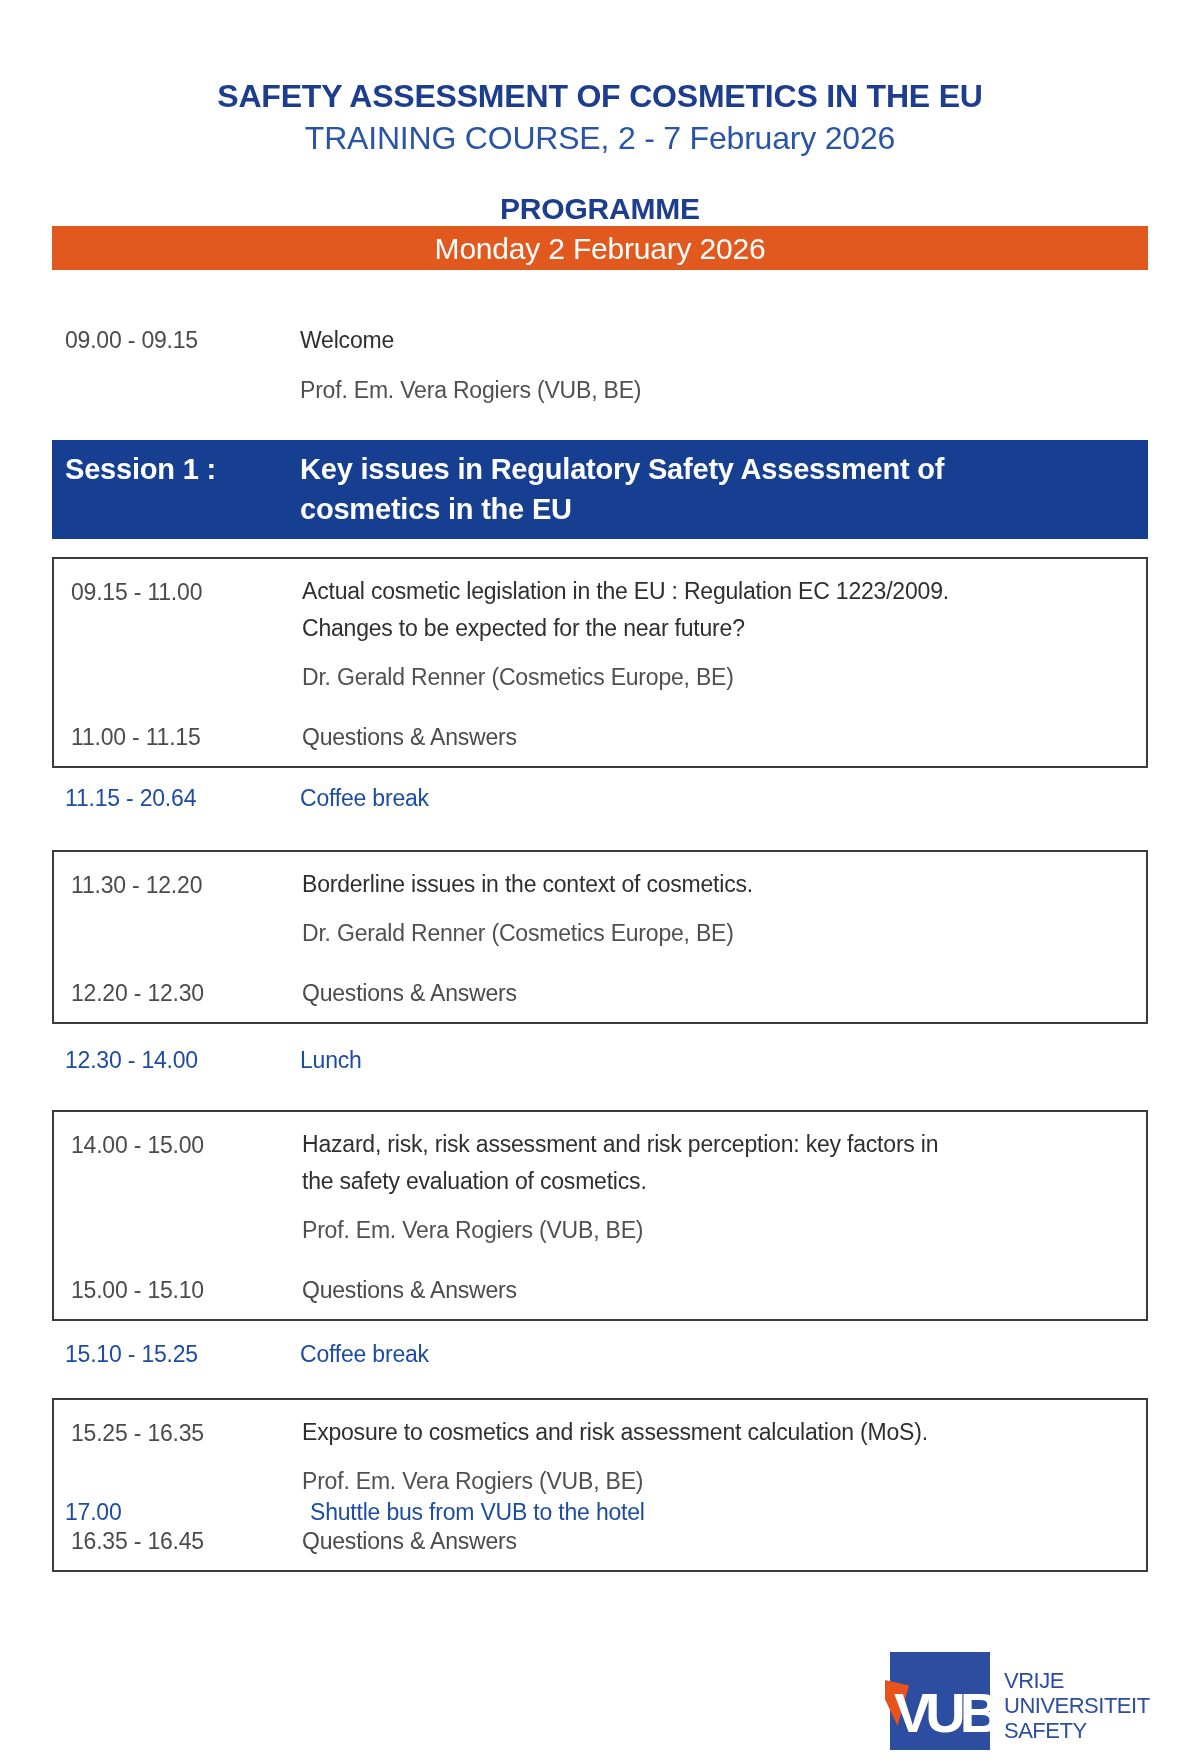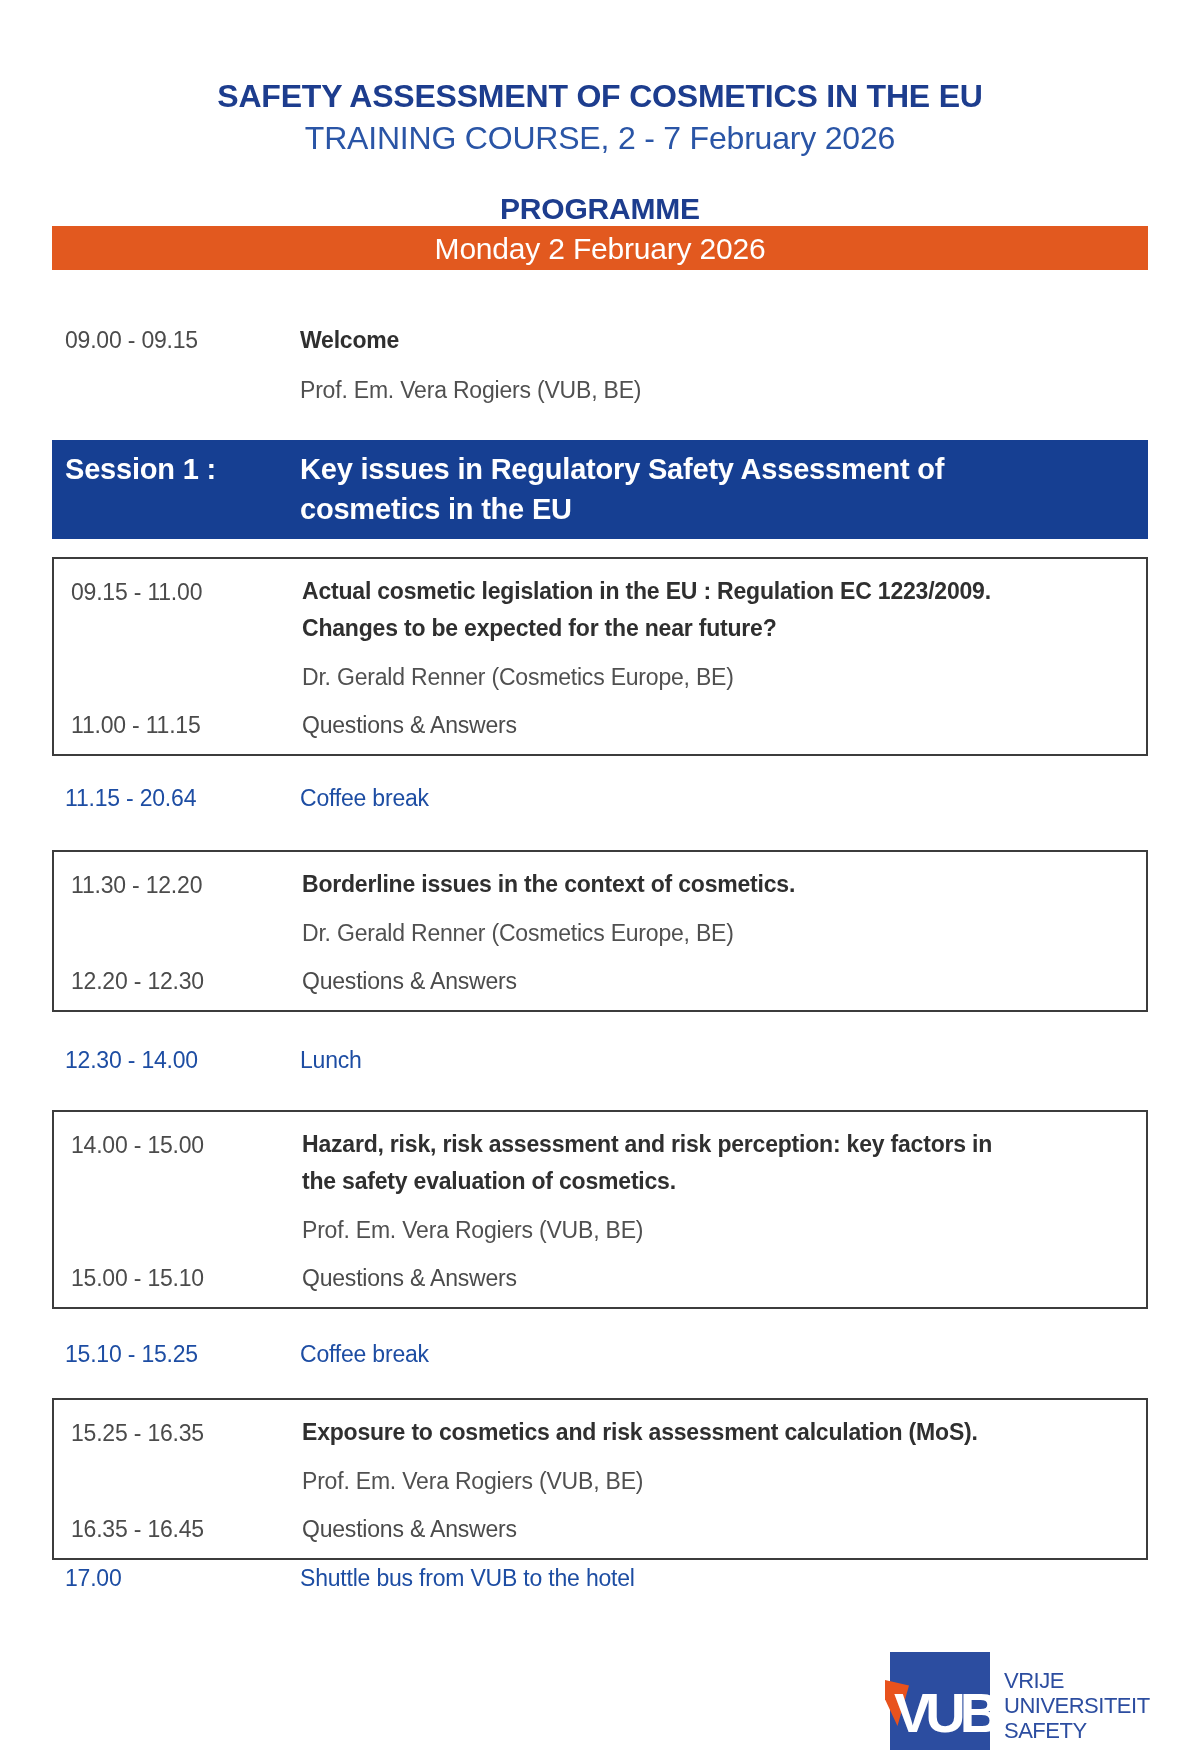--- a/index.html
+++ b/index.html
@@ -44,21 +44,21 @@
   }
 
   
   .row { display:flex; align-items:flex-start; }
   .t-col { width:248px; padding-left:13px; box-sizing:border-box; flex:none; }
   .c-col { flex:1; padding-right:10px; }
   .time { font-size:23px; color:#4b4b4b; line-height:28px; }
   .plain-row { left:52px; width:1096px; }
 
   .event-title {
-    font-size:23px; font-weight:bold; color:#2f2f2f;
+    font-size:23px; font-weight:normal; color:#2f2f2f;
     line-height:37px; white-space:pre-line;
   }
   .speaker { font-size:23px; color:#505050; line-height:28px; }
   .qa-label { font-size:23px; color:#4b4b4b; line-height:28px; }
 
   
   .session-banner {
     left:52px; width:1096px; top:440px;
     background:#163f92;
     color:#ffffff;
@@ -75,21 +75,21 @@
   .box {
     left:52px; width:1096px;
     border:2px solid #3c3c3c;
     box-sizing:border-box;
     padding:14px 0 15px 0;
     background:#ffffff;
   }
   .box .t-col { padding-left:17px; }
   .box .title-row .t-col { padding-top:5px; }
   .box .speaker-row { margin-top:16px; }
-  .box .qa-row { margin-top:20px;align-items:center; }
+  .box .qa-row { margin-top:32px;align-items:center; }
 
   
   .break-row .time, .break-row .break-label {
     color:#1d4da3; font-size:23px; line-height:28px;
   }
 
   
   .welcome-row { top:326px; }
   .welcome-row .event-title { line-height:28px; }
   .welcome-speaker-row { top:376px; }
@@ -218,21 +218,21 @@
     <div class="row speaker-row">
       <div class="t-col"></div>
       <div class="c-col speaker">Prof. Em. Vera Rogiers (VUB, BE)</div>
     </div>
     <div class="row qa-row">
       <div class="t-col time">16.35 - 16.45</div>
       <div class="c-col qa-label">Questions &amp; Answers</div>
     </div>
   </div>
 
-  <div class="abs plain-row row break-row" style="top:1564px;">
+  <div class="abs plain-row row break-row" style="top:1498px;gap:10px;">
     <div class="t-col time">17.00</div>
     <div class="c-col break-label">Shuttle bus from VUB to the hotel</div>
   </div>
 
   <div class="abs vub-logo">
     <div class="vub-square">
       <div class="vub-wedge"></div>
       <div class="vub-acronym">VUB</div>
     </div>
     <div class="vub-name">

